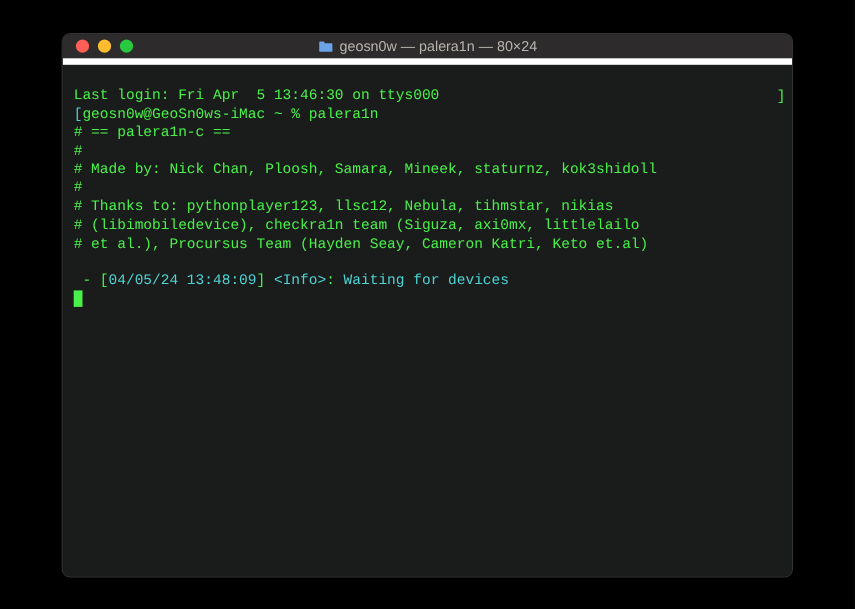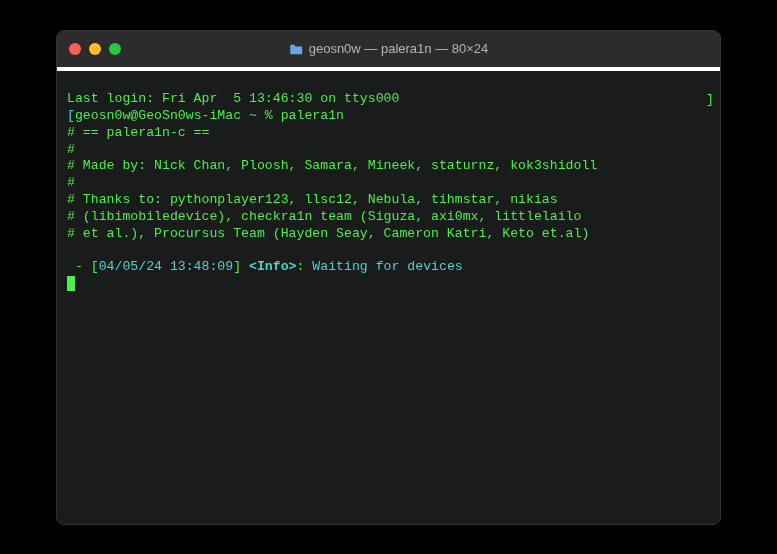--- a/index.html
+++ b/index.html
@@ -21,26 +21,26 @@
       height: 495px;
       background: #1a1b1b;
       border-radius: 8px;
       overflow: hidden;
       box-shadow: 0 10px 40px rgba(0,0,0,0.6);
       border: 1px solid #333;
       display: flex;
       flex-direction: column;
     }
     .titlebar {
-      height: 40px;
+      height: 28px;
       background: #2d2b2b;
       display: flex;
       align-items: center;
       position: relative;
-      border-bottom: 4px solid #ffffff;
+      border-bottom: 6px solid #ffffff;
     }
     .traffic-lights {
       display: flex;
       gap: 8px;
       padding-left: 12px;
     }
     .light {
       width: 12px;
       height: 12px;
       border-radius: 50%;
@@ -72,21 +72,21 @@
       line-height: 16.8px;
       color: #4af04a;
       white-space: pre;
       overflow: hidden;
       position: relative;
     }
     .line {
       display: block;
     }
     .cyan { color: #4fd2d2; }
-    .bold { font-weight: bold; }
+    .bold { font-weight: normal; }
     .cursor {
       display: inline-block;
       width: 8px;
       height: 15px;
       background: #4af04a;
       vertical-align: text-bottom;
     }
     .right-bracket {
       position: absolute;
       right: 6px;

